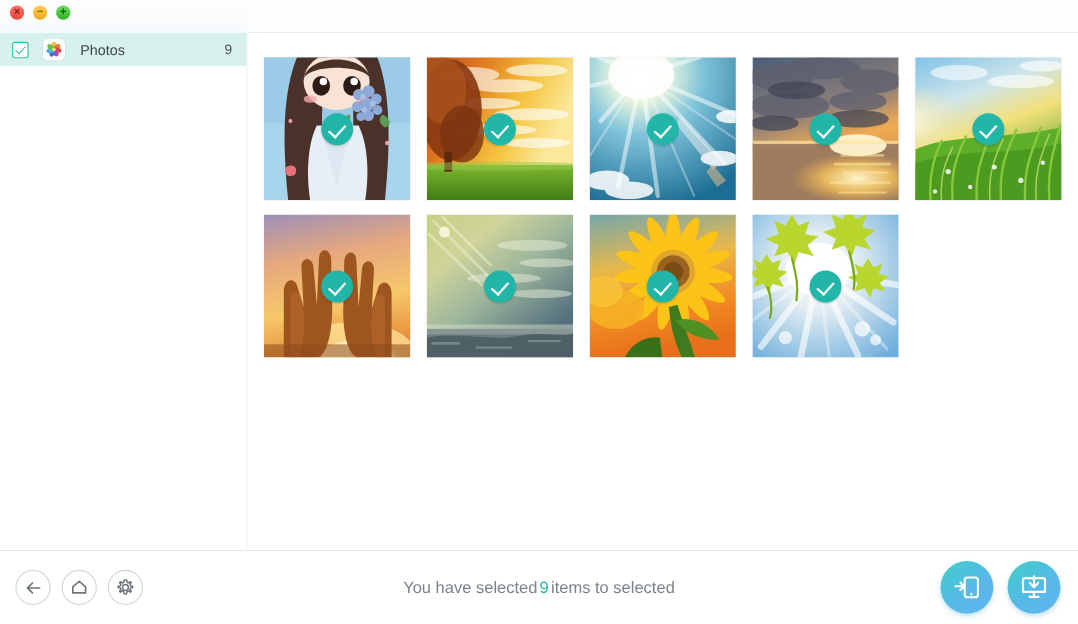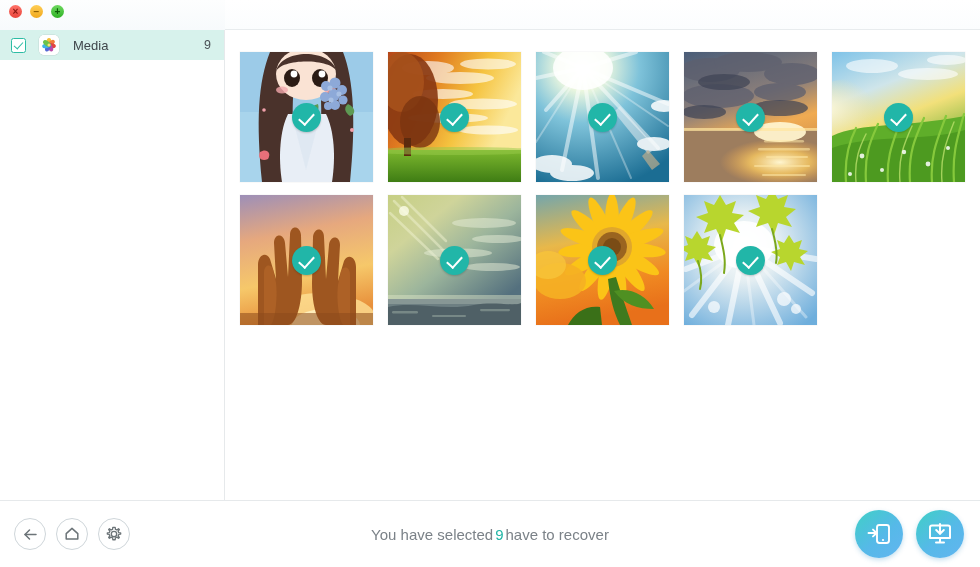--- a/index.html
+++ b/index.html
@@ -197,21 +197,21 @@
             <ellipse rx="2.4" ry="4.4" fill="#ef7b3a" transform="rotate(51)  translate(0,-2.6)"></ellipse>
             <ellipse rx="2.4" ry="4.4" fill="#e2453f" transform="rotate(102) translate(0,-2.6)"></ellipse>
             <ellipse rx="2.4" ry="4.4" fill="#b94ba8" transform="rotate(153) translate(0,-2.6)"></ellipse>
             <ellipse rx="2.4" ry="4.4" fill="#5468d4" transform="rotate(204) translate(0,-2.6)"></ellipse>
             <ellipse rx="2.4" ry="4.4" fill="#3fb3e8" transform="rotate(255) translate(0,-2.6)"></ellipse>
             <ellipse rx="2.4" ry="4.4" fill="#6cc24a" transform="rotate(306) translate(0,-2.6)"></ellipse>
             <circle r="1.5" fill="#f6e27a"></circle>
           </g>
         </svg>
       </span>
-      <span class="sb-label">Media</span>
+      <span class="sb-label">Photos</span>
       <span class="sb-count">9</span>
     </div>
   </div>
 
   <div class="content">
     <div class="grid">
 
       <div class="thumb">
         <svg class="art" viewBox="0 0 133 130" preserveAspectRatio="none">
           <rect width="133" height="130" fill="#a8d4ec"></rect>
@@ -591,21 +591,21 @@
                      L4.1,13.9 L5.4,12.1 L4.7,10.5 L2.6,10.1 L2.6,8.8 L4.7,8.5 L5.4,6.9
                      L4.1,5.1 L5,4.2 L6.8,5.5 L8.4,4.8 L8.7,2.6 Z" stroke-linejoin="round"></path>
           </g>
         </svg>
       </div>
     </div>
 
     <div class="status">
       <span>You have selected</span>
       <b>9</b>
-      <span>have to recover</span>
+      <span>items to selected</span>
     </div>
 
     <div class="action-btns">
       <div class="big-btn">
         <svg width="26" height="26" viewBox="0 0 26 26">
           <rect x="11" y="4" width="12" height="18" rx="2.4" fill="none" stroke="#ffffff" stroke-width="1.9"></rect>
           <circle cx="17" cy="19" r="1.1" fill="#ffffff"></circle>
           <line x1="2.5" y1="12" x2="10" y2="12" stroke="#ffffff" stroke-width="1.9" stroke-linecap="round"></line>
           <polyline points="7,8.6 10.6,12 7,15.4" fill="none" stroke="#ffffff" stroke-width="1.9" stroke-linecap="round" stroke-linejoin="round"></polyline>
         </svg>

